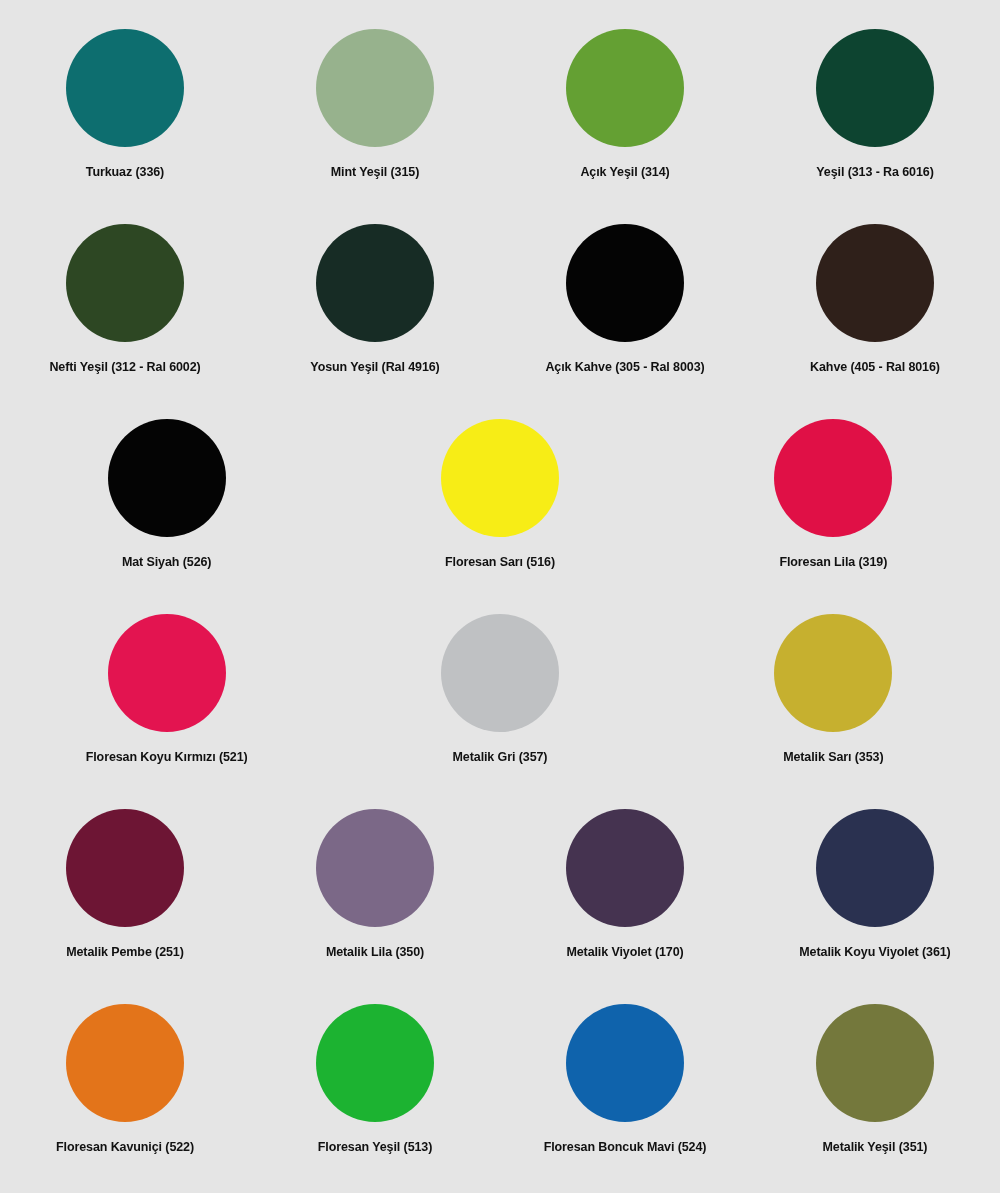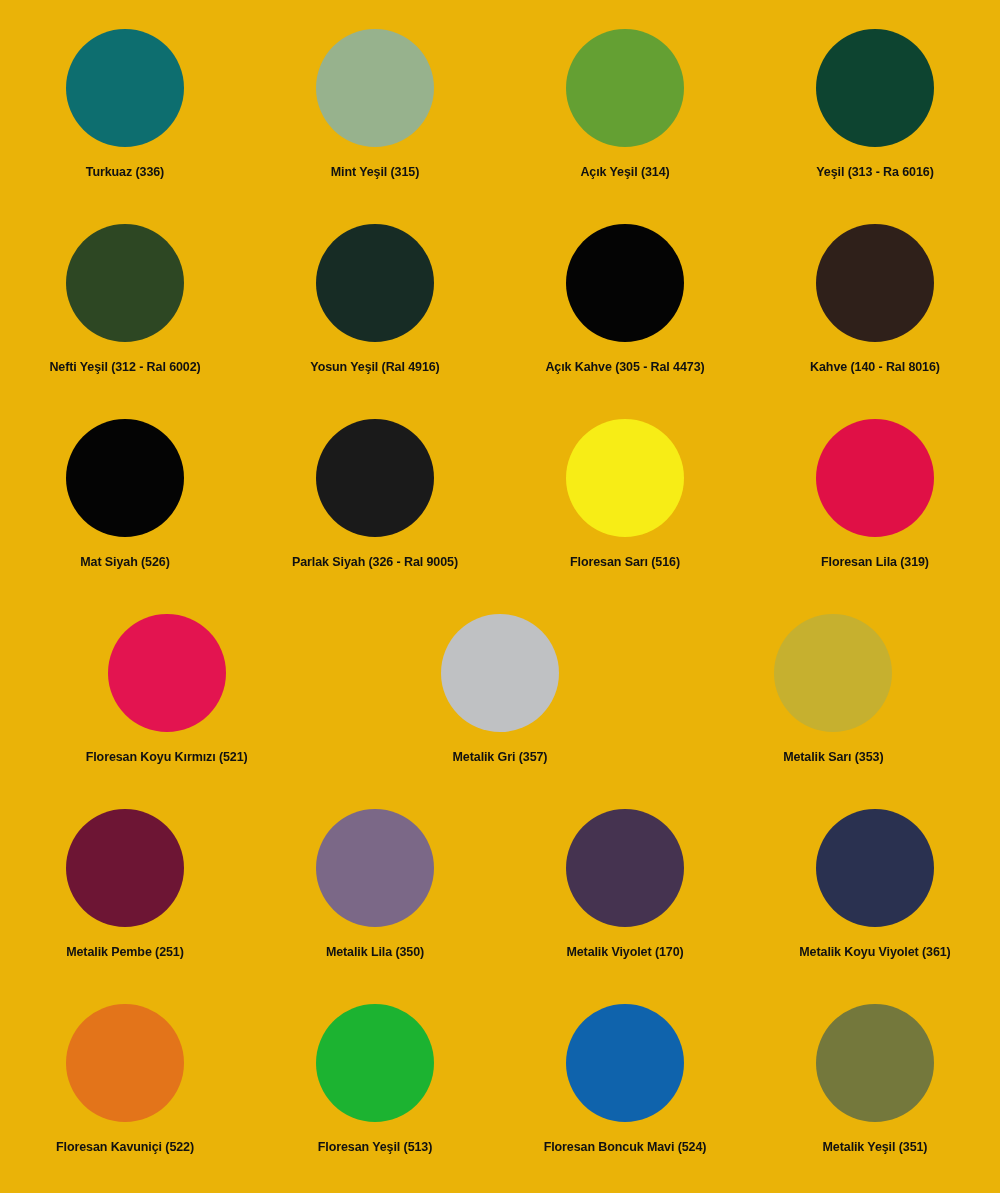--- a/index.html
+++ b/index.html
@@ -14,21 +14,21 @@
     -webkit-font-smoothing: antialiased;
   }
 
   #swatch-sheet {
     width: 1000px;
     height: 1193px;
     box-sizing: border-box;
     padding: 20px 0 8px 0;
     display: flex;
     flex-direction: column;
-    background: #eab308;
+    background: #e5e5e5;
   }
 
   .swatch-row {
     display: flex;
     flex-direction: row;
     width: 1000px;
     height: 195px;
     flex: 0 0 195px;
   }
 
@@ -88,35 +88,31 @@
       <div class="swatch-cell">
         <div class="swatch-dot" style="background-color: rgb(45, 71, 35);"></div>
         <div class="swatch-label">Nefti Yeşil (312 - Ral 6002)</div>
       </div>
       <div class="swatch-cell">
         <div class="swatch-dot" style="background-color: rgb(23, 44, 37);"></div>
         <div class="swatch-label">Yosun Yeşil (Ral 4916)</div>
       </div>
       <div class="swatch-cell">
         <div class="swatch-dot" style="background-color: rgb(4, 4, 4);"></div>
-        <div class="swatch-label">Açık Kahve (305 - Ral 4473)</div>
+        <div class="swatch-label">Açık Kahve (305 - Ral 8003)</div>
       </div>
       <div class="swatch-cell">
         <div class="swatch-dot" style="background-color: rgb(47, 32, 26);"></div>
-        <div class="swatch-label">Kahve (140 - Ral 8016)</div>
+        <div class="swatch-label">Kahve (405 - Ral 8016)</div>
       </div>
     </div>
     <div class="swatch-row">
       <div class="swatch-cell">
         <div class="swatch-dot" style="background-color: rgb(4, 4, 4);"></div>
         <div class="swatch-label">Mat Siyah (526)</div>
-      </div>
-      <div class="swatch-cell">
-        <div class="swatch-dot" style="background-color: rgb(26, 26, 26);"></div>
-        <div class="swatch-label">Parlak Siyah (326 - Ral 9005)</div>
       </div>
       <div class="swatch-cell">
         <div class="swatch-dot" style="background-color: rgb(247, 237, 22);"></div>
         <div class="swatch-label">Floresan Sarı (516)</div>
       </div>
       <div class="swatch-cell">
         <div class="swatch-dot" style="background-color: rgb(224, 16, 70);"></div>
         <div class="swatch-label">Floresan Lila (319)</div>
       </div>
     </div>

